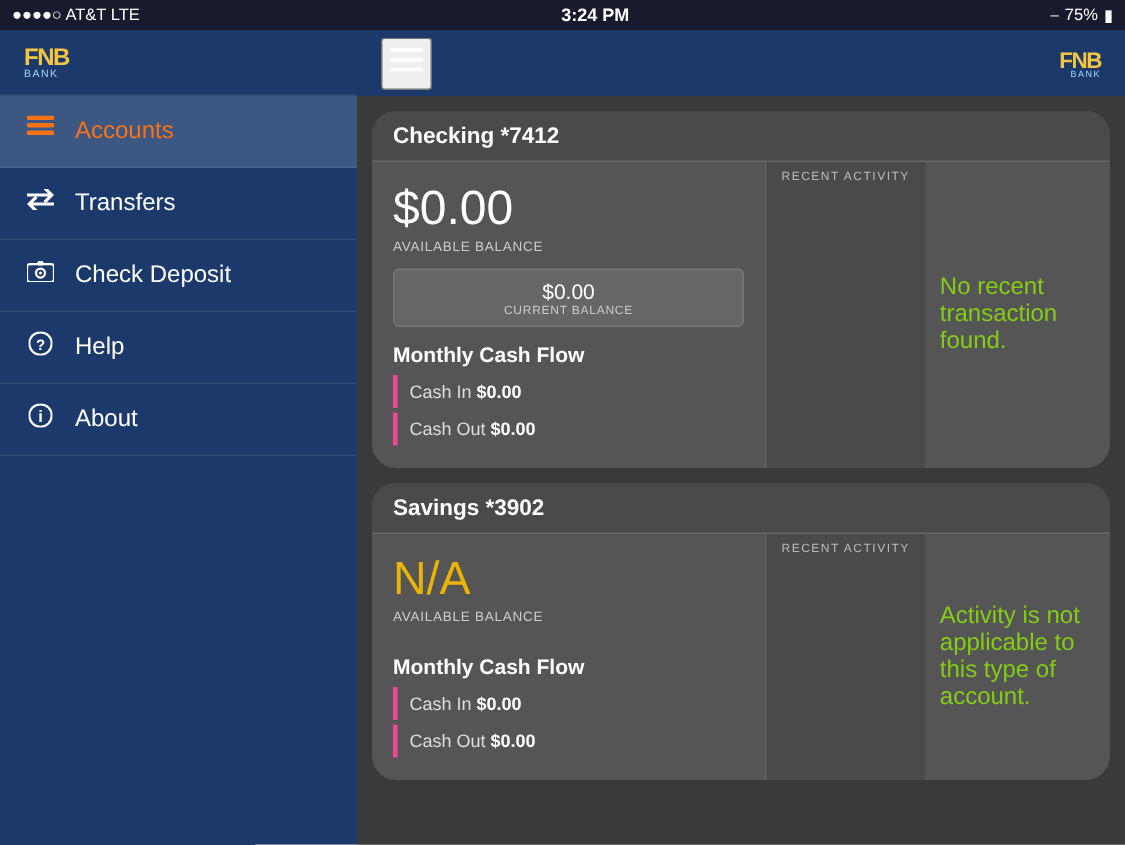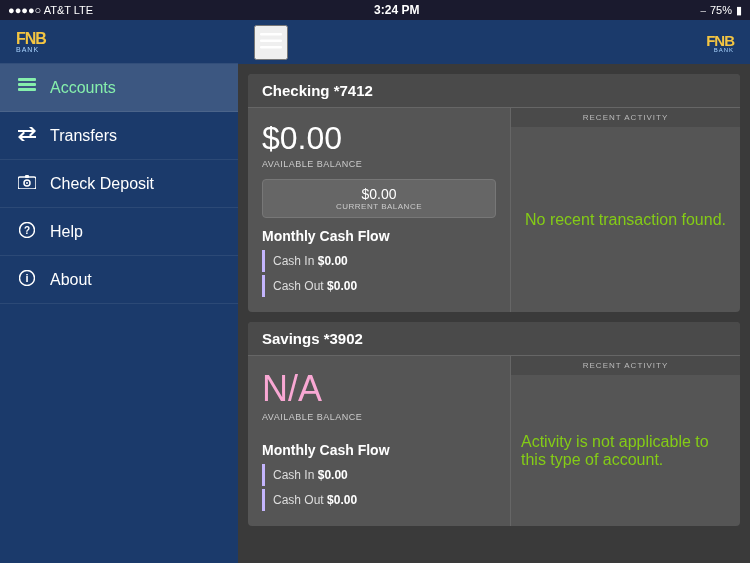--- a/index.html
+++ b/index.html
@@ -59,21 +59,21 @@
       padding: 0 16px;
       height: 48px;
       color: #ffffff;
       font-size: 16px;
       font-weight: 500;
       border-bottom: 1px solid rgba(255,255,255,0.08);
       cursor: pointer;
     }
     .nav-item.active {
       background: rgba(255,255,255,0.15);
-      color: #86efac;
+      color: #f97316;
     }
     .nav-icon {
       width: 22px;
       text-align: center;
       font-size: 16px;
     }
 
     
     .main-area {
       flex: 1;
@@ -111,21 +111,21 @@
       padding: 10px;
       background: #3a3a3a;
       display: flex;
       flex-direction: column;
       gap: 10px;
     }
 
     
     .account-card {
       background: #555555;
-      border-radius: 4px;
+      border-radius: 16px;
       overflow: hidden;
     }
     .account-card-header {
       background: #4a4a4a;
       padding: 8px 14px;
       font-size: 15px;
       font-weight: 600;
       color: #fff;
       border-bottom: 1px solid #666;
     }
@@ -173,37 +173,37 @@
       font-weight: 600;
       color: #fff;
       margin-top: 8px;
       margin-bottom: 6px;
     }
     .cashflow-row {
       display: flex;
       align-items: center;
       gap: 8px;
       padding: 4px 0;
-      border-left: 3px solid #c4b5fd;
+      border-left: 3px solid #ec4899;
       padding-left: 8px;
       margin-bottom: 3px;
     }
     .cashflow-label {
       font-size: 12px;
       color: #ddd;
     }
     .cashflow-label strong {
       color: #fff;
       font-weight: 600;
     }
     .account-right {
       width: 230px;
       border-left: 1px solid #666;
       display: flex;
-      flex-direction: column;
+      flex-direction: row;
     }
     .recent-activity-header {
       background: #4a4a4a;
       padding: 5px 10px;
       font-size: 8px;
       color: #bbb;
       text-transform: uppercase;
       letter-spacing: 1px;
       text-align: center;
     }
@@ -215,23 +215,23 @@
       padding: 10px;
     }
     .no-activity-text {
       font-size: 16px;
       color: #84cc16;
       text-align: left;
     }
 
     
     .na-balance {
-      font-size: 36px;
+      font-size: 31px;
       font-weight: 300;
-      color: #f9a8d4;
+      color: #eab308;
     }
   </style>
 </head>
 <body>
 
 <div class="status-bar">
   <div class="status-left">
     <span>●●●●○ AT&amp;T LTE</span>
   </div>
   <div class="status-center">3:24 PM</div>

